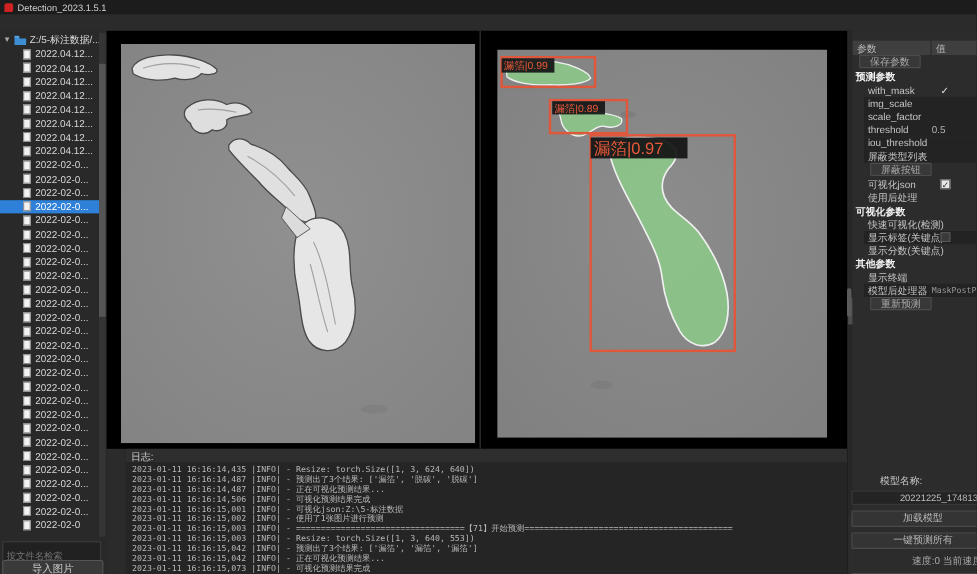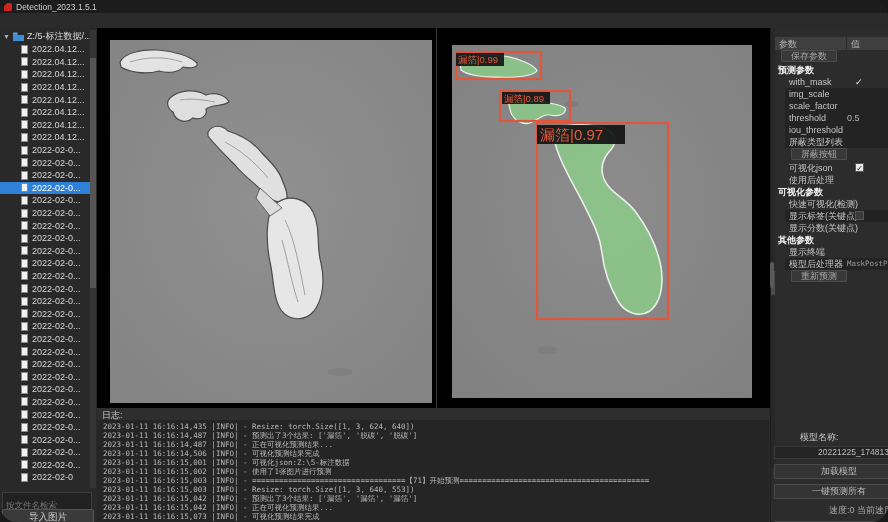--- a/index.html
+++ b/index.html
@@ -1,19 +1,19 @@
 <!DOCTYPE html>
 <html><head>
 <meta charset="utf-8">
 <style>
   * { margin:0; padding:0; box-sizing:border-box; }
   html,body { background:#1a1a1a; }
   #app {
     position:relative; width:888px; height:522px; overflow:hidden;
-    background:#2b2b2b; font-family:"Liberation Sans",sans-serif; color:#ccc;border-radius:17px;
+    background:#2b2b2b; font-family:"Liberation Sans",sans-serif; color:#ccc;
     -webkit-font-smoothing:antialiased;
   }
   
   .titlebar { position:absolute; left:0; top:0; width:888px; height:13px;
     background:#1c1c1c; display:flex; align-items:center; gap:4px; padding-left:4px; }
   .app-icon { width:8px; height:8px; background:#c club; background:#cf2222; border-radius:2px 2px 2px 0; }
   .title-text { font-size:8.5px; color:#cfcfcf; }
   
   .menubar { position:absolute; left:0; top:13px; width:888px; height:15px;
     background:#2f2f2f; display:flex; align-items:center; gap:16px; padding-left:9px;
@@ -35,21 +35,21 @@
     font-family:"Liberation Sans",sans-serif; }
   .import-btn { position:absolute; left:2px; top:481px; width:92px; height:17px;
     background:#3a3a3a; border:1px solid #555; color:#ccc; font-size:9.5px; border-radius:2px; }
   
   .main-images { position:absolute; left:97px; top:28px; width:673px; height:380px; background:#000;text-align:right; }
   .img-canvas { position:absolute; }
   .panel-divider { position:absolute; left:339px; top:0; width:1px; height:380px; background:#383838; }
   .splitter-h { position:absolute; left:427px; top:409px; width:16px; height:5px; background:#5a5a5a; border-radius:2px; }
   .splitter-v { position:absolute; left:770px; top:262px; width:4px; height:26px; background:#5a5a5a; border-radius:2px; z-index:5; }
   
-  .log-area { position:absolute; left:97px; top:408px; width:672px; height:114px; background:#252525; overflow:hidden; }
+  .log-area { position:absolute; left:114px; top:408px; width:672px; height:114px; background:#252525; overflow:hidden; }
   .log-header { height:12px; background:#2e2e2e; font-size:9px; color:#cfcfcf; padding:1px 5px; }
   .log-lines { padding:2px 6px; font-family:"DejaVu Sans Mono",monospace; font-size:7.5px; line-height:9px; color:#b9b9b9; white-space:pre; }
   
   .rightpanel { position:absolute; left:770px; top:28px; width:118px; height:494px; background:#2c2c2c; border-left:1px solid #1e1e1e; }
   .rp-scroll { position:absolute; left:0; top:0; width:4px; height:440px; background:#272727; }
   .rp-thumb { position:absolute; left:0; top:243px; width:4px; height:24px; background:#4d4d4d; }
   .param-header { display:flex; height:13px; background:#3f3f3f; font-size:9px; color:#b8b8b8; margin-left:4px;margin-top:9px; }
   .ph-cell1 { flex:1; padding:1px 0 0 4px; }
   .ph-cell2 { width:42px; padding:1px 0 0 4px; border-left:1px solid #2b2b2b; }
   .prows { margin-left:4px; position:relative; }

